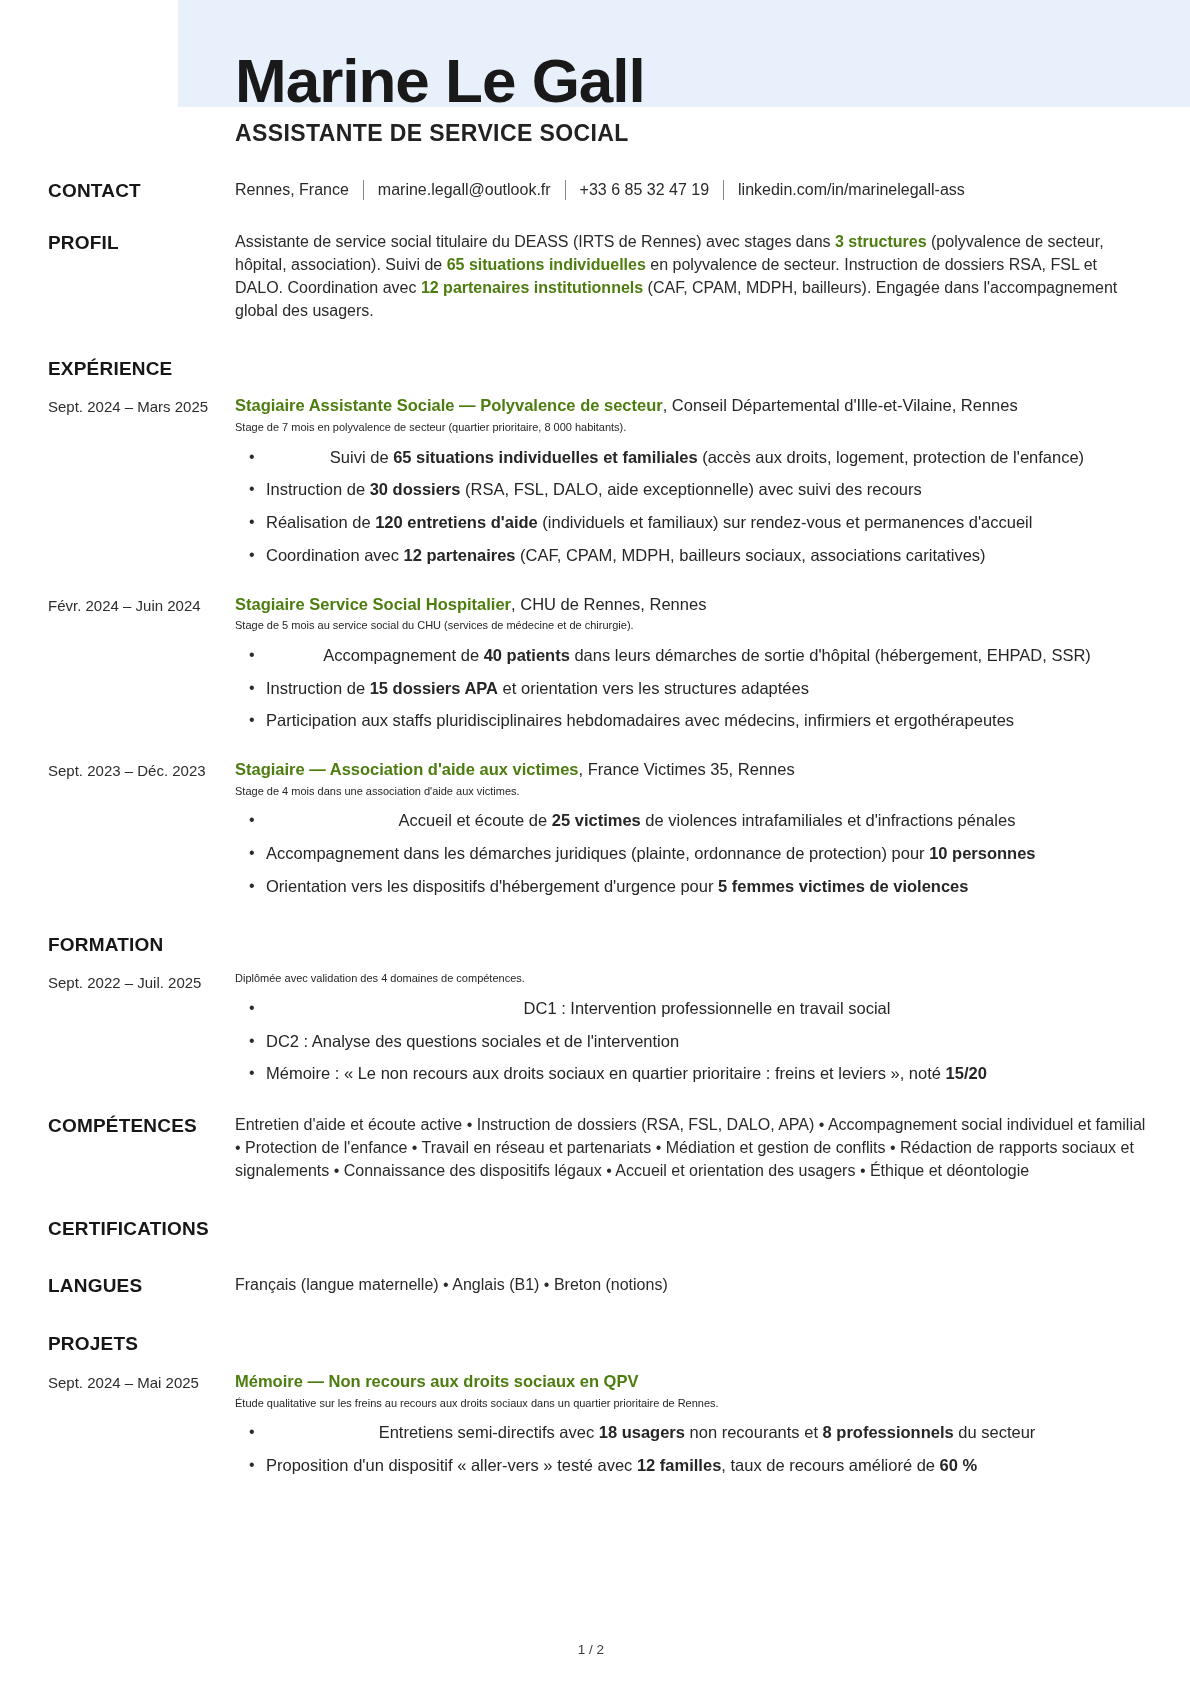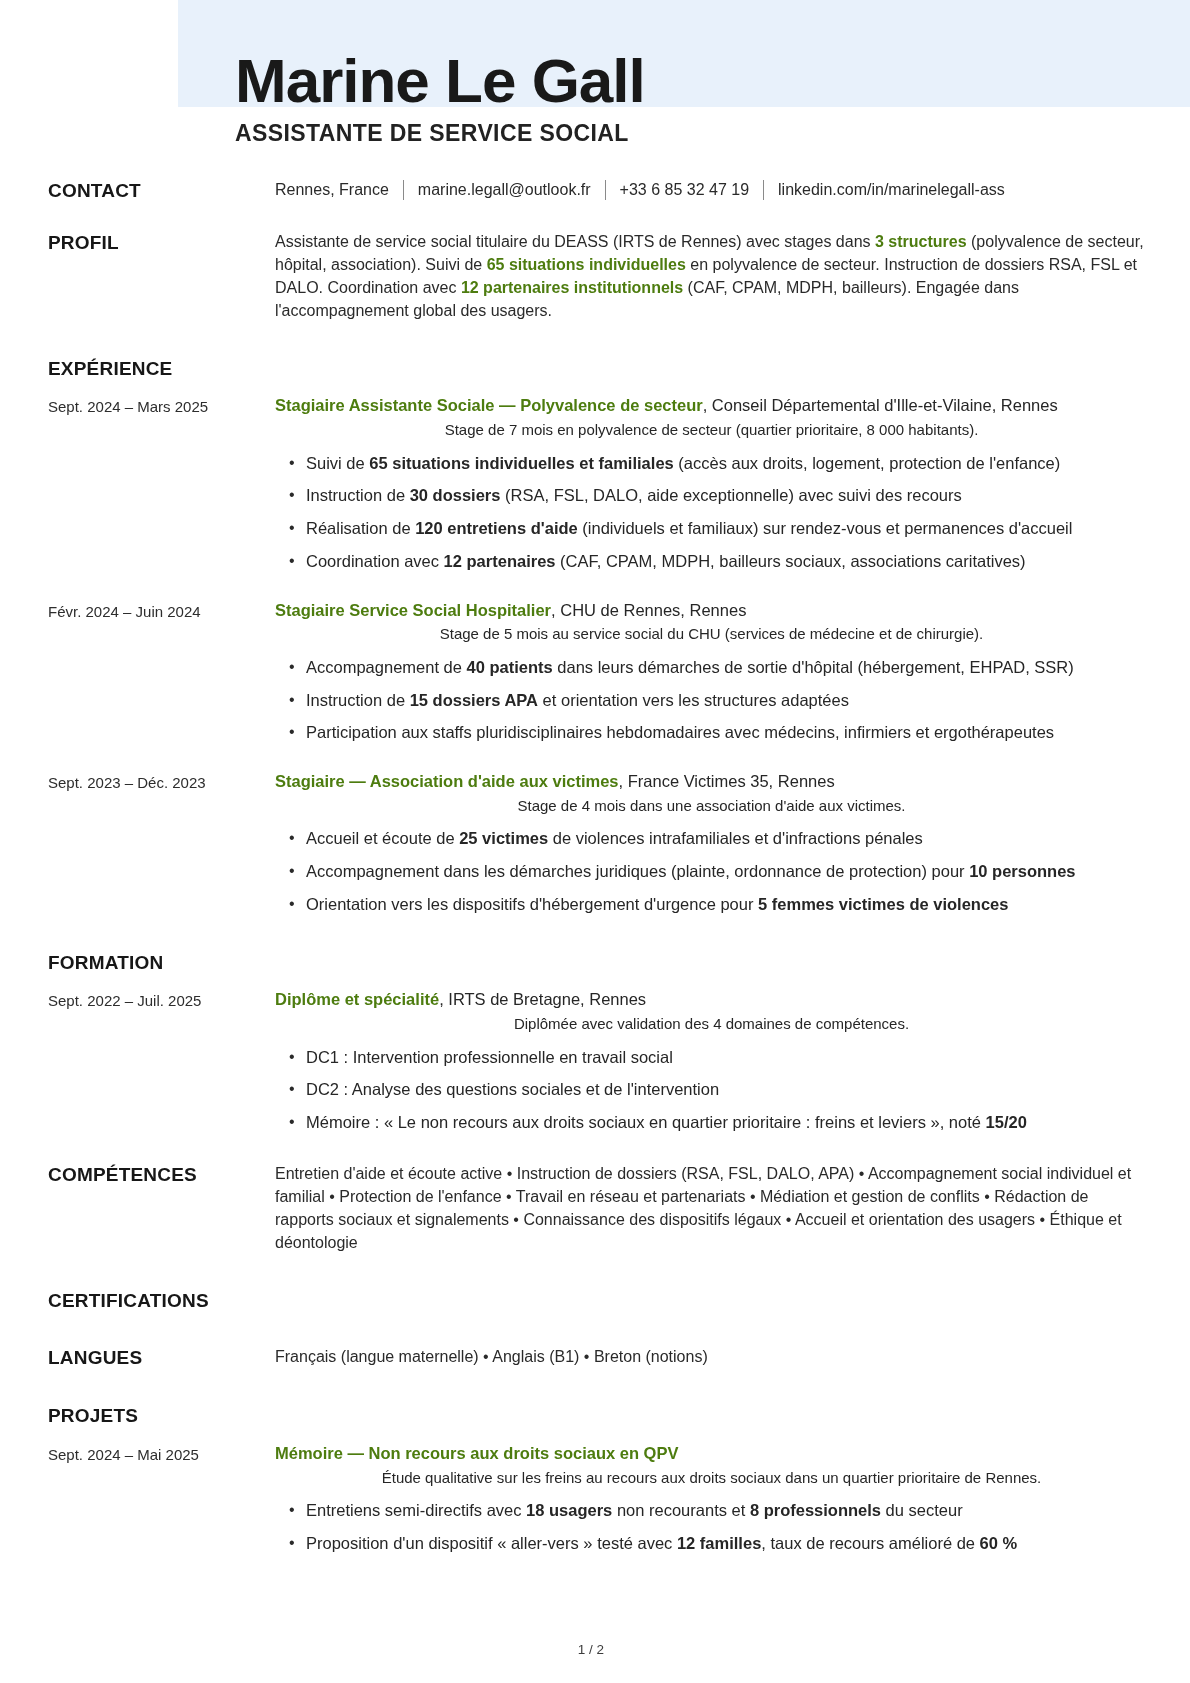--- a/index.html
+++ b/index.html
@@ -20,21 +20,21 @@
     position: relative; margin: 0; padding: 50px 0 0 235px;
     font-size: 62px; line-height: 1.0; font-weight: 800;
     letter-spacing: -1px; color: #191919;
   }
   .subtitle {
     position: relative; margin: 8px 0 0 0; padding-left: 235px;
     font-size: 23px; font-weight: 700; letter-spacing: 0.4px; color: #222222;
   }
   
   .main { padding: 0 42px 0 48px; }
-  .row { display: grid; grid-template-columns: 187px 1fr; align-items: start; gap: 40px; }
+  .row { display: grid; grid-template-columns: 187px 1fr; align-items: start; }
   .row-contact { margin-top: 16px; }
   .row-simple { margin-top: 27px; }
   .row-heading { margin-top: 33px; }
   .row-entry { margin-top: 13px; }
   .row-entry + .row-entry { margin-top: 24px; }
   .label {
     font-size: 19px; font-weight: 700; letter-spacing: 0.2px;
     color: #171717; line-height: 1.25; padding-top: 1px;
   }
   .dates {
@@ -45,27 +45,27 @@
   .content strong, .entry-title strong { font-weight: 700; color: #4d7c0f; }
   .paragraph { margin: 0; }
   
   .contact-line { display: flex; align-items: center; flex-wrap: wrap; }
   .contact-sep {
     display: inline-block; width: 1px; height: 20px;
     background: #8a8a8a; margin: 0 14px; align-self: center;
   }
   
   .entry-title { margin: 0; font-size: 16.5px; line-height: 1.5; }
-  .entry-summary { margin: 1px 0 0 0; font-size: 15px; line-height: 1.5; text-align: center; }
+  .entry-summary { margin: 1px 0 0 0; font-size: 11px; line-height: 1.5; }
   ul.bullets { list-style: none; margin: 9px 0 0 0; padding: 0; }
   ul.bullets li {
     position: relative; padding-left: 31px; margin-top: 8px;
     font-size: 16.5px; line-height: 1.5;
   }
-  ul.bullets li:first-child { margin-top: 8px; }
+  ul.bullets li:first-child { margin-top: 8px; text-align: center; }
   ul.bullets li::before {
     content: "•"; position: absolute; left: 14px; top: 0;
     color: #2a2a2a; font-size: 16px;
   }
   
   .footer {
     position: absolute; bottom: 26px; left: 0; right: 8px;
     text-align: center; font-size: 13.5px; color: #3d3d3d;
   }
 </style>
@@ -144,21 +144,20 @@
   </div>
 
   <div class="row row-heading">
     <div class="label">FORMATION</div>
     <div></div>
   </div>
 
   <div class="row row-entry">
     <div class="dates">Sept. 2022 – Juil. 2025</div>
     <div>
-      <p class="entry-title"><strong>Diplôme et spécialité</strong><span>, IRTS de Bretagne, Rennes</span></p>
       <p class="entry-summary">Diplômée avec validation des 4 domaines de compétences.</p>
       <ul class="bullets">
         <li><span>DC1 : Intervention professionnelle en travail social</span></li>
         <li><span>DC2 : Analyse des questions sociales et de l'intervention</span></li>
         <li><span>Mémoire : « Le non recours aux droits sociaux en quartier prioritaire : freins et leviers », noté </span><strong>15/20</strong></li>
       </ul>
     </div>
   </div>
 
   <div class="row row-simple">

